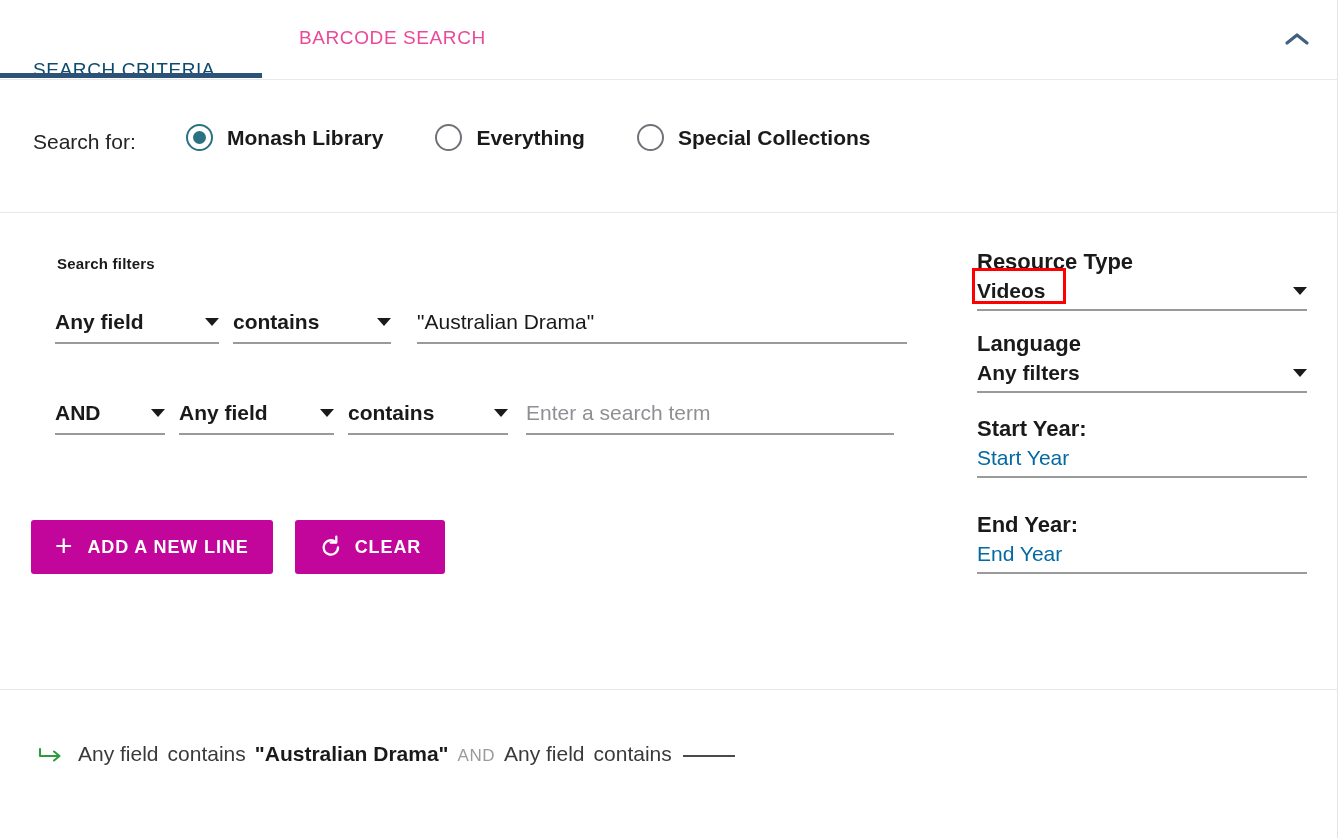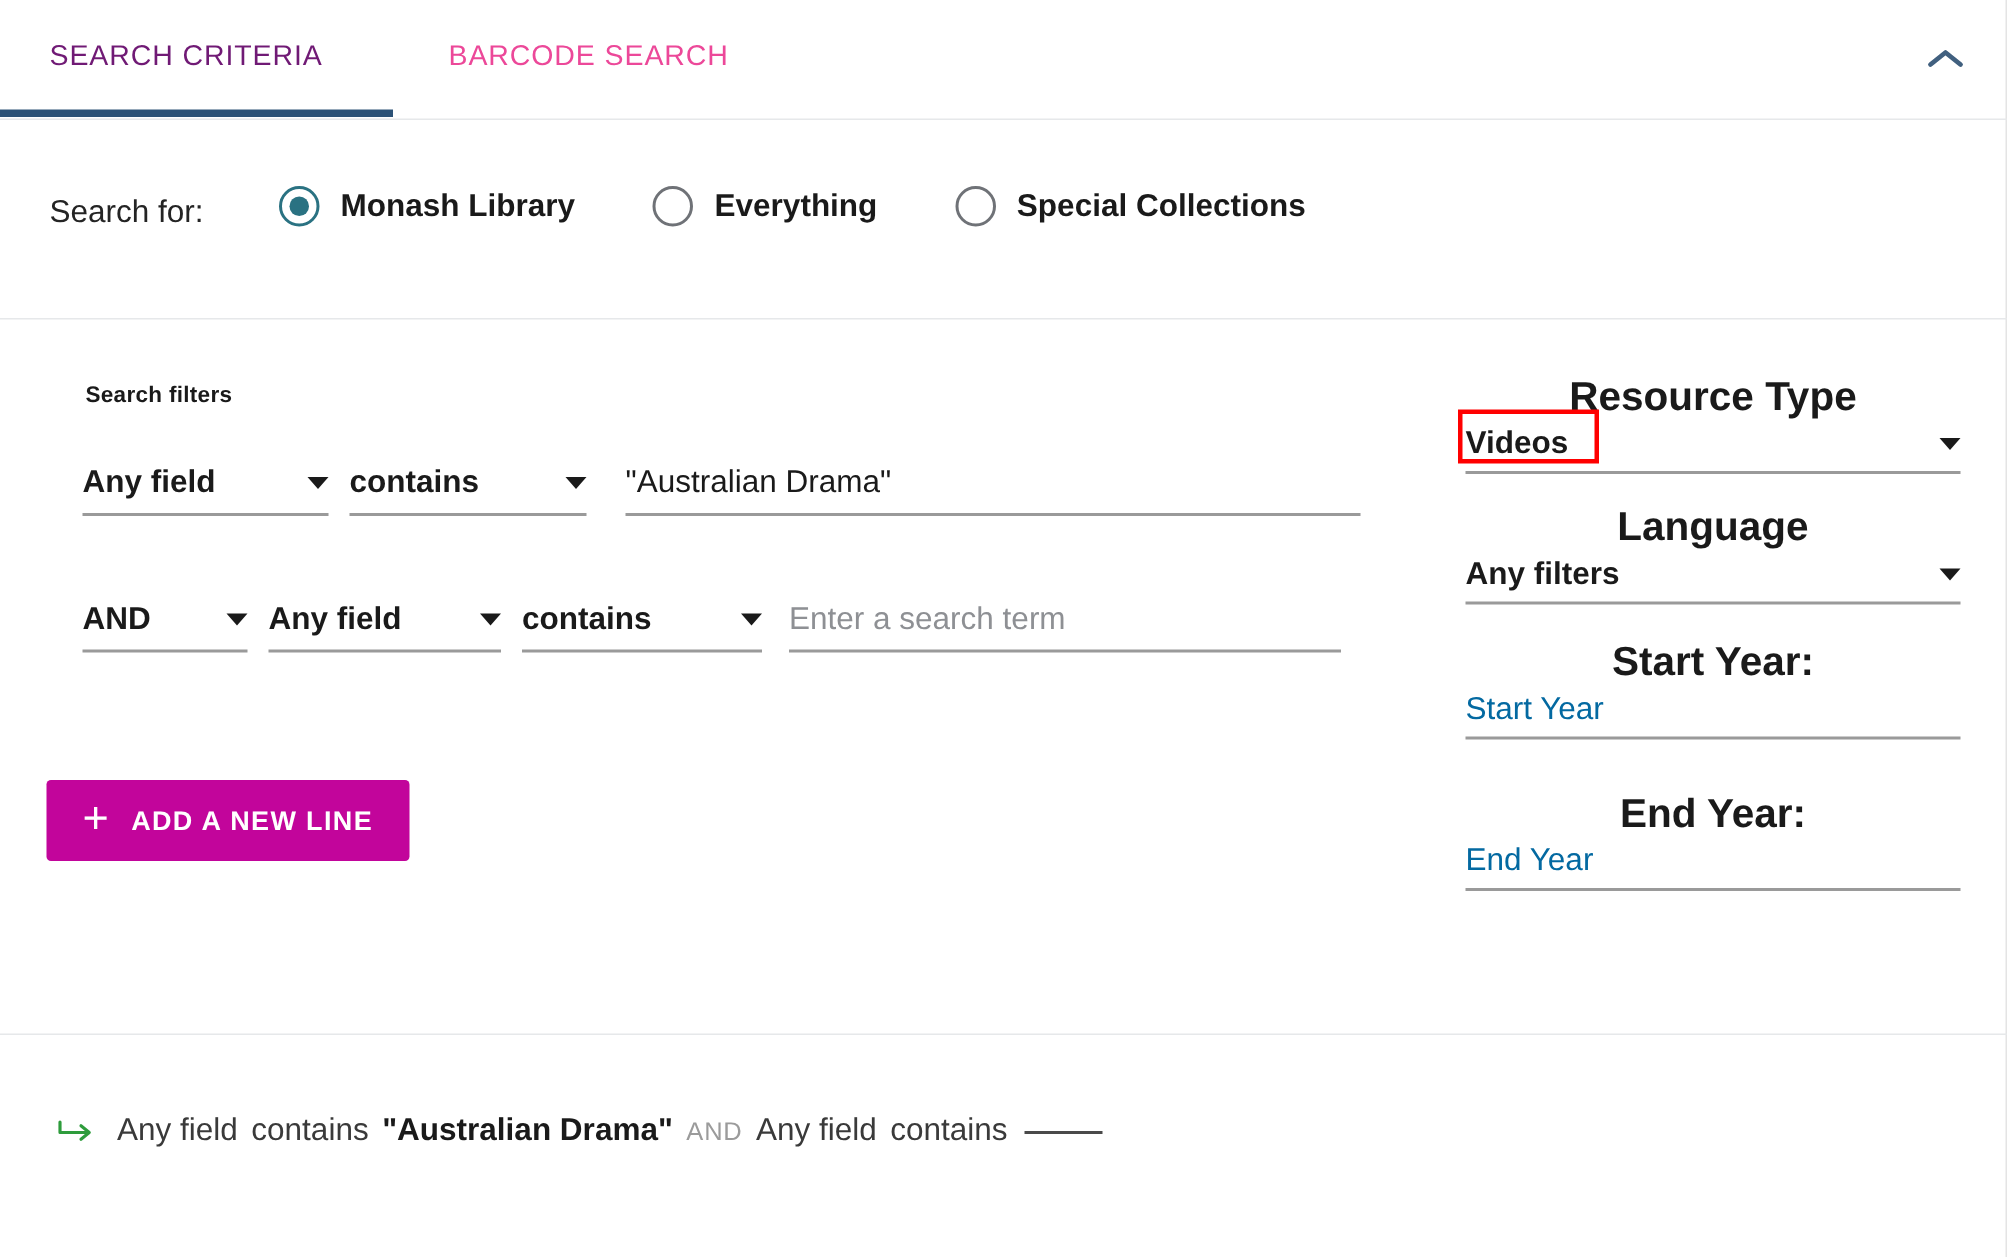--- a/index.html
+++ b/index.html
@@ -45,21 +45,22 @@
     letter-spacing: 0.6px;
     font-weight: 400;
     cursor: pointer;
     background: transparent;
     border: none;
     padding: 0;
     font-family: "Liberation Sans", sans-serif;
   }
   .tab.active {
     left: 33px;
-    color: #701a75;
+    color: #0c4a6e;
+    margin-top: 32px;
   }
   .tab.inactive {
     left: 299px;
     color: #ec4899;
   }
   .tab-active-bar {
     position: absolute;
     left: 0; top: 73px;
     width: 262px; height: 5px;
     background: #2c5277;
@@ -244,25 +245,24 @@
     align-items: center;
   }
 
   
   .right-col {
     position: absolute;
     left: 977px; top: 36px;
     width: 330px;
   }
   .rc-label {
-    font-size: 27px;
+    font-size: 22px;
     font-weight: bold;
     color: #1a1a1a;
     margin-bottom: 3px;
-    text-align: center;
   }
   .rc-select {
     position: relative;
     display: flex;
     align-items: center;
     justify-content: space-between;
     border-bottom: 2px solid #9a9a9a;
     padding-bottom: 5px;
     height: 33px;
     cursor: pointer;
@@ -416,20 +416,29 @@
       </div>
       <div class="text-field w-term2">
         <span class="ph">Enter a search term</span>
       </div>
     </div>
 
     <div class="btn-row">
       <button class="btn btn-addline">
         <span class="plus-icon">+</span>
         <span class="btn-label">ADD A NEW LINE</span>
+      </button>
+      <button class="btn btn-clear">
+        <span class="clear-icon">
+          <svg width="24" height="24" viewBox="0 0 24 24">
+            <path d="M19 12.5a7.2 7.2 0 1 1-2.3-5.3" fill="none" stroke="#ffffff" stroke-width="2.3" stroke-linecap="round"></path>
+            <polyline points="17.3,1.6 17.3,7.6 11.6,7.6" fill="none" stroke="#ffffff" stroke-width="2.3" stroke-linecap="round" stroke-linejoin="round"></polyline>
+          </svg>
+        </span>
+        <span class="btn-label">CLEAR</span>
       </button>
     </div>
 
     <div class="right-col">
 
       <div class="rc-label">Resource Type</div>
       <div class="rc-select">
         <span class="sel-text">Videos</span>
         <span class="caret"></span>
         <span class="highlight-box"></span>

